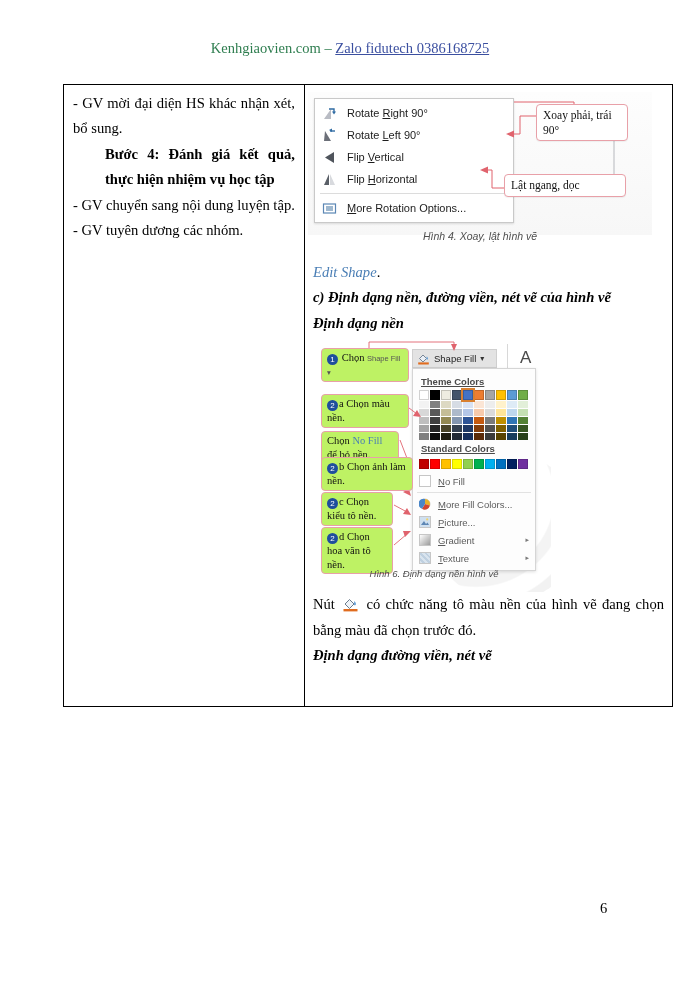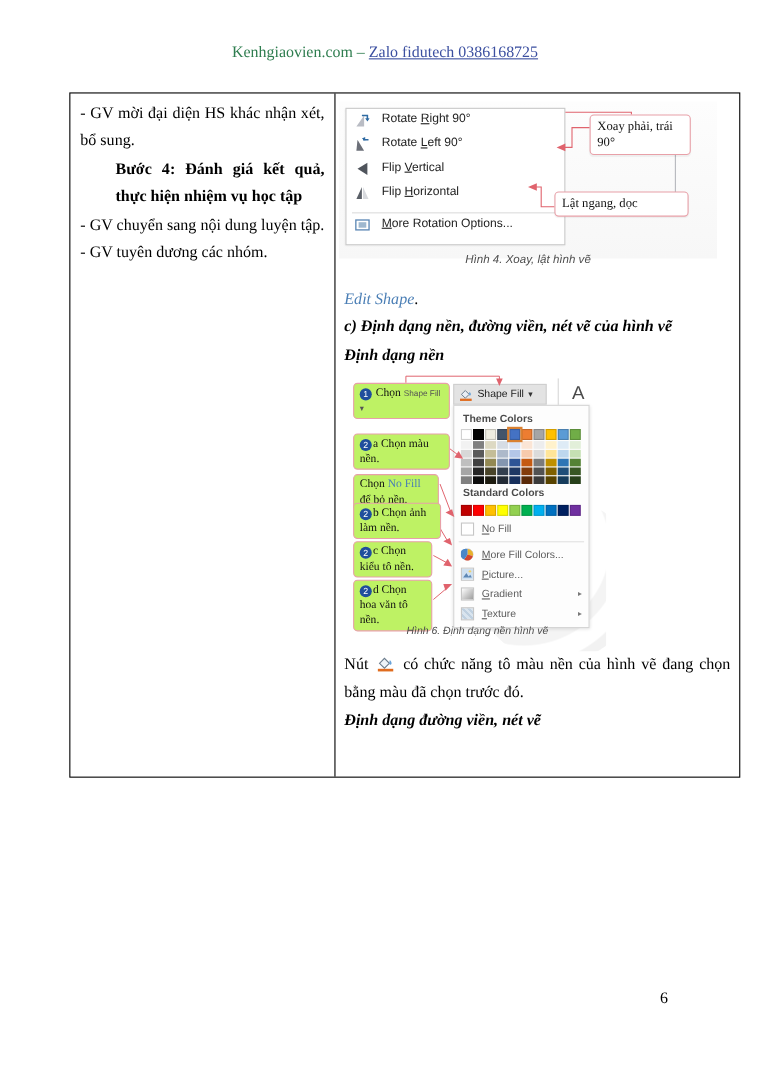--- a/index.html
+++ b/index.html
@@ -99,21 +99,21 @@
     left: 6px;
     top: 6px;
     width: 198px;
     background: #ffffff;
     border: 1px solid #c9c9c9;
     box-shadow: 0 1px 2px rgba(0,0,0,.12);
     padding: 3px 0;
   }
   .rot-item {
     display: flex;
-    align-items: flex-start;
+    align-items: center;
     height: 22px;
     padding: 0 6px;
     font-family: "Liberation Sans", sans-serif;
     font-size: 11px;
     color: #1d1d1d;
     white-space: nowrap;
   }
   .rot-icon {
     width: 17px; height: 15px;
     margin-right: 9px;
@@ -215,20 +215,21 @@
     box-shadow: 0 1px 3px rgba(0,0,0,.13);
     padding: 4px 0 3px 0;
     box-sizing: border-box;
   }
   .sf-label {
     font-family: "Liberation Sans", sans-serif;
     font-size: 9.5px;
     font-weight: bold;
     color: #4a4a4a;
     padding: 3px 0 3px 8px;
+    text-decoration: underline;
   }
   .swatch-grid {
     display: flex;
     padding: 0 6px;
     gap: 1px;
   }
   .sw-col { display: flex; flex-direction: column; gap: 1px; }
   .sw { width: 10px; height: 7px; }
   .sw.head { height: 10px; border: 1px solid rgba(0,0,0,.18); box-sizing: border-box; }
   .sw.sel { outline: 2px solid #d98030; outline-offset: 0px; position: relative; z-index: 2; }
@@ -279,21 +280,21 @@
     text-align: center;
     line-height: 11px;
     vertical-align: -1px;
     margin-right: 1px;
   }
   .nofill-blue { color: #4a7eb5; }
 
   .co-p1 { left: 4px;  top: 8px;   width: 88px; }
   .co-pa { left: 4px;  top: 54px;  width: 88px; }
   .co-pn { left: 4px;  top: 91px;  width: 78px; }
-  .co-pb { left: 4px;  top: 117px; width: 80px; }
+  .co-pb { left: 4px;  top: 117px; width: 92px; }
   .co-pc { left: 4px;  top: 152px; width: 72px; }
   .co-pd { left: 4px;  top: 187px; width: 72px; }
 
   .fig6-cap {
     position: absolute;
     left: 0; top: 228px;
     width: 234px;
     text-align: center;
     font-family: "Liberation Sans", sans-serif;
     font-style: italic;

